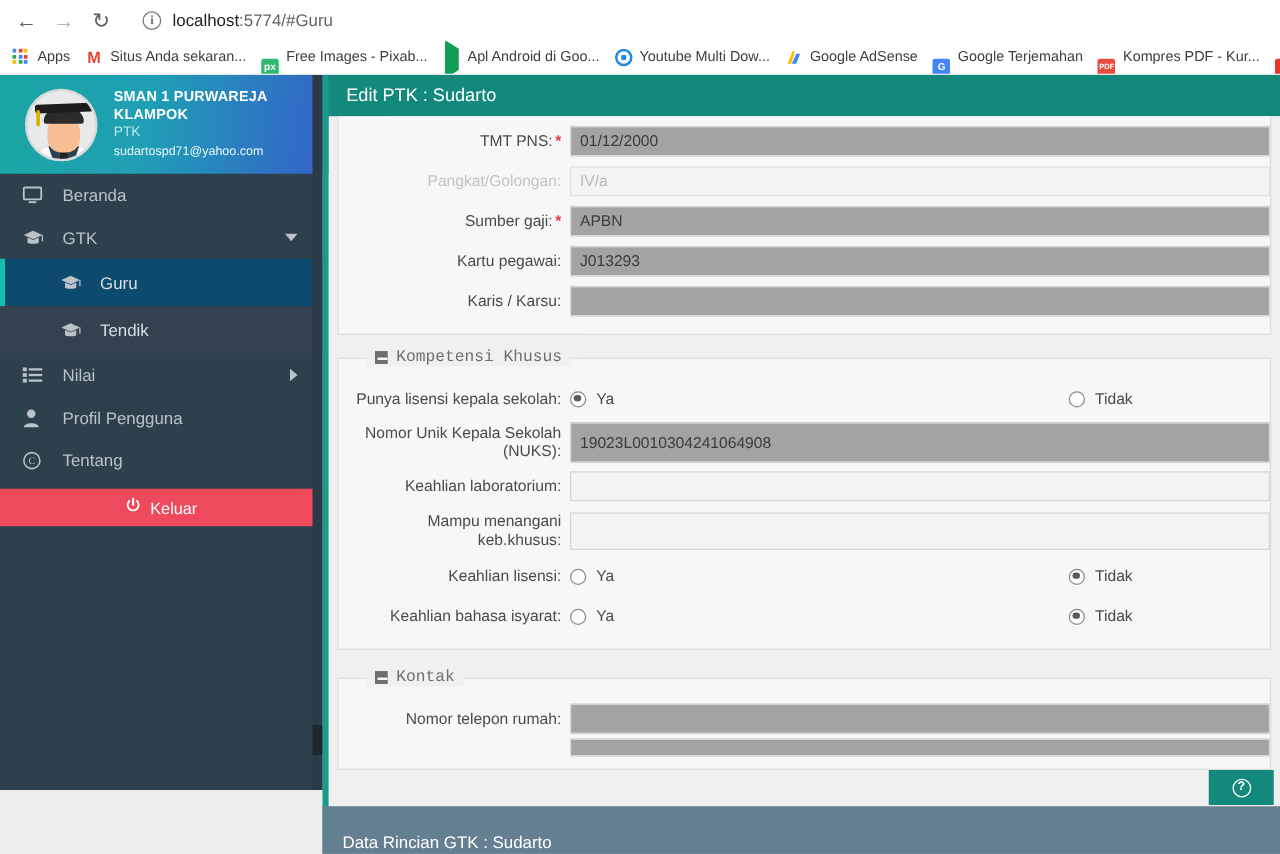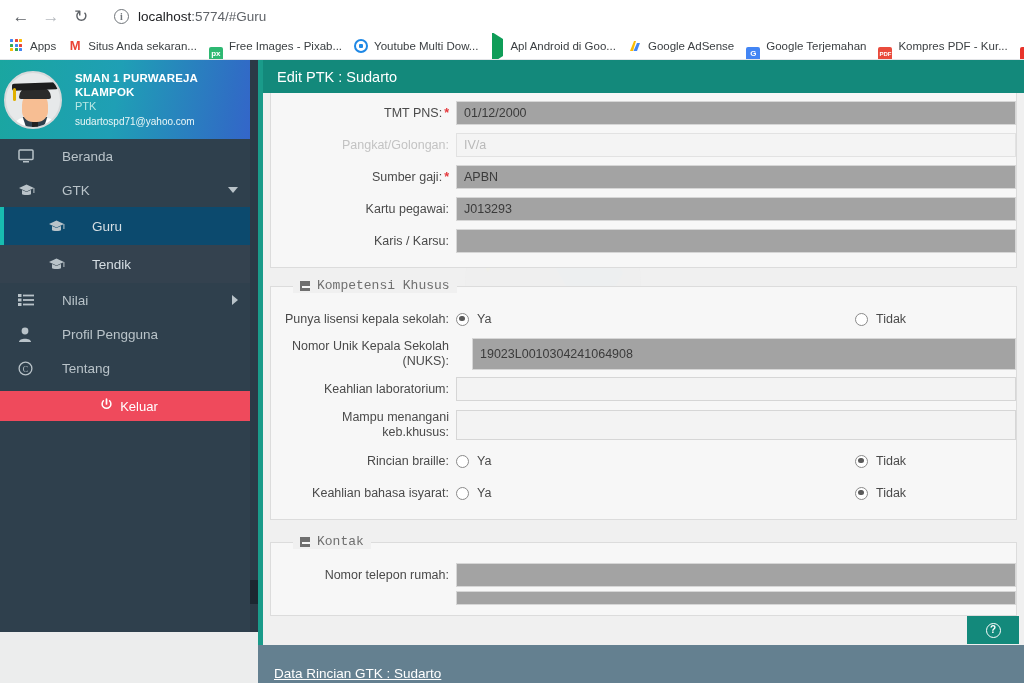--- a/index.html
+++ b/index.html
@@ -74,21 +74,21 @@
   #app { position: absolute; left: 0; top: 60px; width: 1024px; height: 623px; background:#eceded;}
 
   
   #sidebar {
     position: absolute; left: 0; top: 0; width: 258px; height: 572px;
     background: #2f404d;
   }
   #sidebar-profile {
     height: 79px; width: 309px;
     background: linear-gradient(100deg, #1aa6a0 0%, #1f9fb5 38%, #2f6fc4 74%, #3f4fd6 100%);
-    display: flex; align-items: center; padding-left: 4px;
+    display: flex; align-items: center; padding-left: 20px;
   }
   #avatar {
     width: 58px; height: 58px; border-radius: 50%; background: #e7e9ea;
     border: 2px solid #d7dadb; position: relative; overflow: hidden; flex: none;
   }
   #avatar .face { position:absolute; left:16px; top:19px; width:26px; height:30px;
      background:#f7be93; border-radius: 13px 13px 11px 11px;}
   #avatar .hair { position:absolute; left:13px; top:14px; width:32px; height:12px;
      background:#2b2b2b; border-radius: 16px 16px 3px 3px;}
   #avatar .cap { position:absolute; left:6px; top:10px; width:46px; height:7px;
@@ -108,21 +108,21 @@
      letter-spacing: .2px; max-width: 165px;}
   #profile-role { font-size: 11px; color: #b9e8e5; margin-top: 1px;}
   #profile-email { font-size: 10px; color: #eaf6f6; margin-top: 3px;}
 
   .menu-item {
     height: 34px; display: flex; align-items: center; color: #b9c3c9;
     font-size: 13.5px; padding-left: 18px; position: relative;
   }
   .menu-item .mi-ico { width: 22px; flex: none; color: #b9c3c9;
     display:flex; align-items:center; justify-content:flex-start;}
-  .menu-item .mi-label { margin-left: 22px; }
+  .menu-item .mi-label { margin-left: 10px; }
   .menu-item .caret-down {
     position:absolute; right: 20px; width:0;height:0;
     border-left:5px solid transparent; border-right:5px solid transparent;
     border-top:6px solid #b9c3c9;
   }
   .menu-item .caret-right {
     position:absolute; right: 20px; width:0;height:0;
     border-top:5px solid transparent; border-bottom:5px solid transparent;
     border-left:6px solid #b9c3c9;
   }
@@ -232,21 +232,21 @@
   }
   #collapse-tab .arr { width:0;height:0;border-left:5px solid transparent;
     border-right:5px solid transparent; border-bottom:5px solid #7b8b92;}
   #bottom-bar {
     position:absolute; left:0; top:612px; width:766px; height:11px;
     background:#648090;
   }
   #bottom-title {
     position:absolute; left:258px; top:660px; width:766px; height:23px;
     background:#648090; color:#fff; font-size:13.5px;
-    display:flex; align-items:flex-end; padding: 0 0 2px 16px; text-decoration: underline;
+    display:flex; align-items:flex-end; padding: 0 0 2px 16px;
   }
   #bottom-strip {
     position:absolute; left:258px; top:645px; width:766px; height:15px;
     background:#648090;
   }
 </style>
 </head>
 <body>
 
 <div id="browser-chrome">
@@ -284,29 +284,29 @@
       <span class="bm-ico ico-gmail">M</span>
       <span class="bm-label">Situs Anda sekaran...</span>
     </div>
 
     <div class="bm">
       <span class="bm-ico ico-box" style="background:#2eb872">px</span>
       <span class="bm-label">Free Images - Pixab...</span>
     </div>
 
     <div class="bm">
+      <span class="bm-ico"><span class="ico-play"></span></span>
+      <span class="bm-label">Apl Android di Goo...</span>
+    </div>
+
+    <div class="bm">
       <span class="bm-ico ico-circle">
           <i></i>
         </span>
       <span class="bm-label">Youtube Multi Dow...</span>
-    </div>
-
-    <div class="bm">
-      <span class="bm-ico"><span class="ico-play"></span></span>
-      <span class="bm-label">Apl Android di Goo...</span>
     </div>
 
     <div class="bm">
       <span class="bm-ico">
         <svg width="14" height="14" viewBox="0 0 14 14">
           <path d="M6 2 L2 12 L5 12 L8 2 Z" fill="#fbbc05"></path>
           <path d="M9 4 L5.5 12 L9 12 L12 4 Z" fill="#4285f4"></path>
         </svg>
       </span>
       <span class="bm-label">Google AdSense</span>
@@ -516,41 +516,41 @@
               <span class="radio checked"></span>
               <span class="radio-label">Ya</span>
             </div>
             <div class="radio-opt opt2">
               <span class="radio"></span>
               <span class="radio-label">Tidak</span>
             </div>
           </div>
         </div>
 
-        <div class="frow" style="min-height:38px;gap:16px;">
+        <div class="frow" style="min-height:38px;">
           <div class="flabel multiline">
             Nomor Unik Kepala Sekolah<br>(NUKS):
           </div>
           <div class="finput" style="height:32px;">19023L0010304241064908</div>
         </div>
 
         <div class="frow">
           <div class="flabel">Keahlian laboratorium:</div>
           <div class="finput empty-gray"></div>
         </div>
 
         <div class="frow" style="min-height:40px;">
           <div class="flabel multiline">
             Mampu menangani<br>keb.khusus:
           </div>
           <div class="finput empty-gray" style="height:30px;"></div>
         </div>
 
         <div class="frow radio-row">
-          <div class="flabel">Rincian braille:</div>
+          <div class="flabel">Keahlian lisensi:</div>
           <div class="radio-wrap">
             <div class="radio-opt">
               <span class="radio"></span>
               <span class="radio-label">Ya</span>
             </div>
             <div class="radio-opt opt2">
               <span class="radio checked"></span>
               <span class="radio-label">Tidak</span>
             </div>
           </div>

